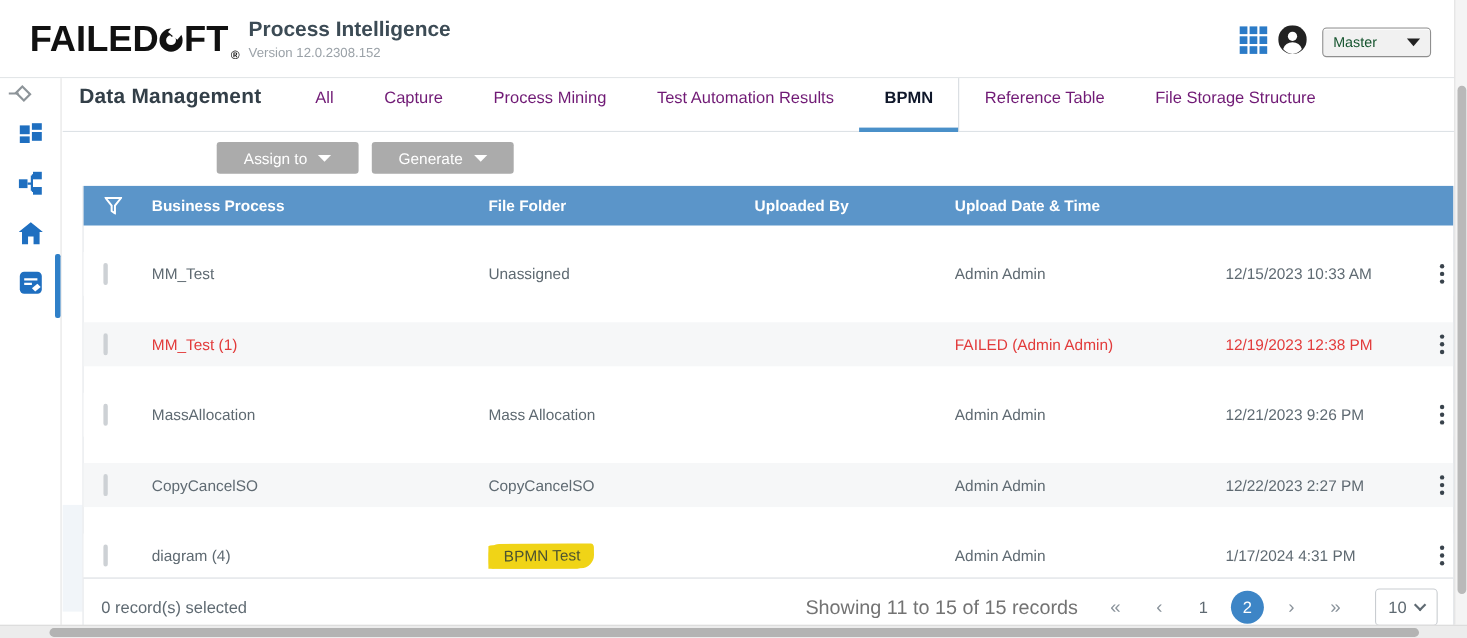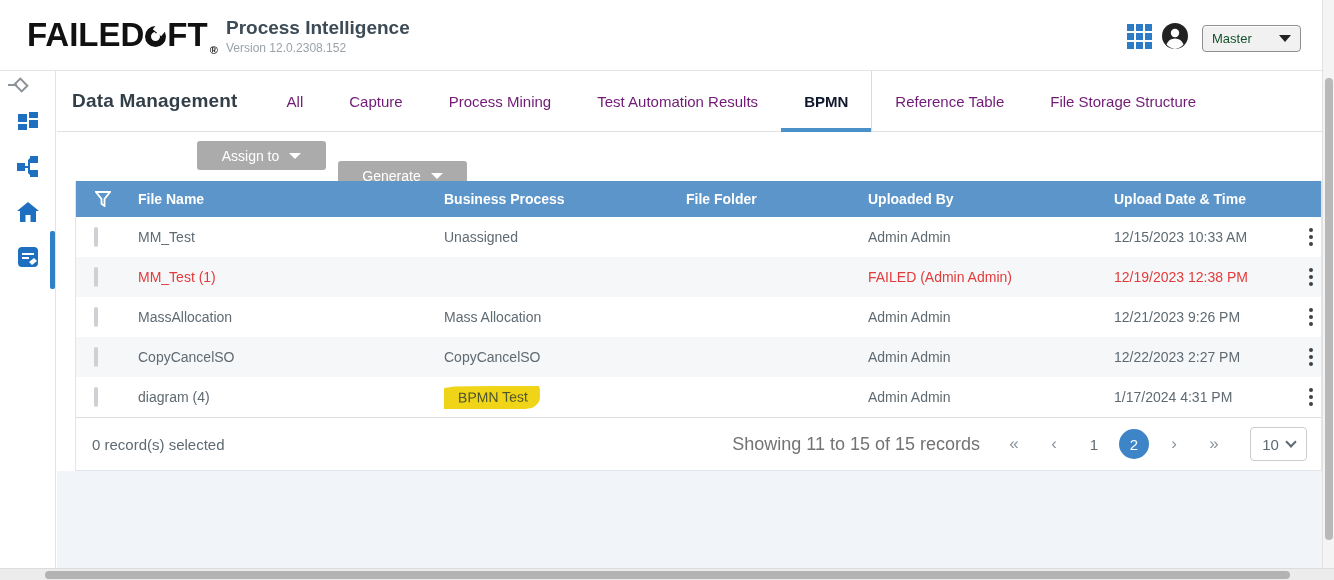--- a/index.html
+++ b/index.html
@@ -36,21 +36,21 @@
 
   
   .sidebar { position:absolute; left:0; top:71px; width:56px; height:497px;
     background:#fff; border-right:1px solid #e3e3e3; z-index:4; }
   .pin-icon { position:absolute; left:7px; top:5px; width:22px; height:18px; cursor:pointer; }
   .side-icon { position:absolute; left:17px; width:22px; height:22px; cursor:pointer; }
   .side-active-bar { position:absolute; right:0; top:160px; width:5px; height:58px;
     background:#2f80c8; border-radius:2px; }
 
   
-  .main { position:absolute; left:57px; top:71px; width:1024px; height:497px; background:#fff;text-decoration:underline; }
+  .main { position:absolute; left:57px; top:59px; width:1024px; height:497px; background:#fff;text-decoration:underline; }
   .lower-bg { position:absolute; left:0; top:400px; width:1265px; height:97px; background:#f1f5f9; }
 
   
   .tabbar { position:absolute; left:0; top:0; width:1265px; height:61px; background:#fff;
     border-bottom:1px solid #dde2e6; display:flex; align-items:center; }
   .section-heading { font-size:19px; font-weight:700; color:#333f48; margin:0 26px 0 15px;
     letter-spacing:0.2px; white-space:nowrap; }
   .tabs { display:flex; height:100%; align-items:center; }
   .tab { position:relative; height:100%; display:flex; align-items:center;
     padding:0 23px; cursor:pointer; }
@@ -60,33 +60,33 @@
   .tab.active::after { content:""; position:absolute; left:0; bottom:-1px; width:100%;
     height:4px; background:#4a90c9; }
 
   
   .btn { position:absolute; top:70px; height:29px; border:none; border-radius:3px;
     font-family:"Liberation Sans",sans-serif; font-size:14px; color:#fff;
     display:flex; align-items:center; justify-content:center; gap:10px; }
   .btn-primary { left:18px; width:110px; background:#4b94cc; cursor:pointer; }
   .btn-disabled { background:#ababab; cursor:default; }
   .btn-assign { left:140px; width:129px; }
-  .btn-generate { left:281px; width:129px;margin-top:20px; }
+  .btn-generate { left:281px; width:129px; }
   .btn-caret { width:0; height:0; border-left:6px solid transparent;
     border-right:6px solid transparent; border-top:6px solid #fff; }
 
   
   .table-card { position:absolute; left:18px; top:110px; width:1247px;
     background:#fff; border:1px solid #e3e6e9; border-top:none; }
   .thead { display:grid; grid-template-columns:62px 306px 242px 182px 246px 186px 1fr;
     align-items:center; height:36px; background:#5b95c9; color:#fff; }
   .thead .th { font-size:14px; font-weight:700; white-space:nowrap; }
   .filter-cell { padding-left:19px; display:flex; align-items:center; cursor:pointer; }
   .trow { display:grid; grid-template-columns:62px 306px 242px 182px 246px 186px 1fr;
-    align-items:center; height:40px; background:#fff; font-size:14px; color:#5f6a72; }
+    align-items:center; height:40px; background:#fff; font-size:14px; color:#5f6a72;margin-top:24px; }
   .trow.alt { background:#f6f7f8; }
   .trow.failed .cell-file, .trow.failed .cell-by, .trow.failed .cell-date { color:#e23b3b; }
   .chk-cell { padding-left:18px; }
   .checkbox { width:19px; height:19px; border:2px solid #cdd1d5; border-radius:3px;
     background:#fff; cursor:pointer; }
   .cell { white-space:nowrap; overflow:hidden; }
   .hl { display:inline-block; background:#f0d417; color:#4d5430;
     padding:3px 12px 4px 14px; border-radius:10px 4px 12px 6px; transform:rotate(-0.8deg);
     box-shadow:-6px 1px 0 #f0d417; }
   .kebab { justify-self:center; display:flex; flex-direction:column; gap:3px;
@@ -230,21 +230,20 @@
     <span class="btn-caret"></span>
   </button>
 
   <section class="table-card">
     <div class="thead">
       <div class="filter-cell">
         <svg width="16" height="16" viewBox="0 0 16 16">
           <path d="M1 1 h14 l-5.5 7 v7 l-3 -2.2 v-4.8 Z" fill="none" stroke="#fff" stroke-width="1.8"></path>
         </svg>
       </div>
-      <div class="th">File Name</div>
       <div class="th">Business Process</div>
       <div class="th">File Folder</div>
       <div class="th">Uploaded By</div>
       <div class="th">Upload Date &amp; Time</div>
       <div></div>
     </div>
 
     <div id="table-body">
         <div class="trow">
     <div class="chk-cell"><span class="checkbox"></span></div>

